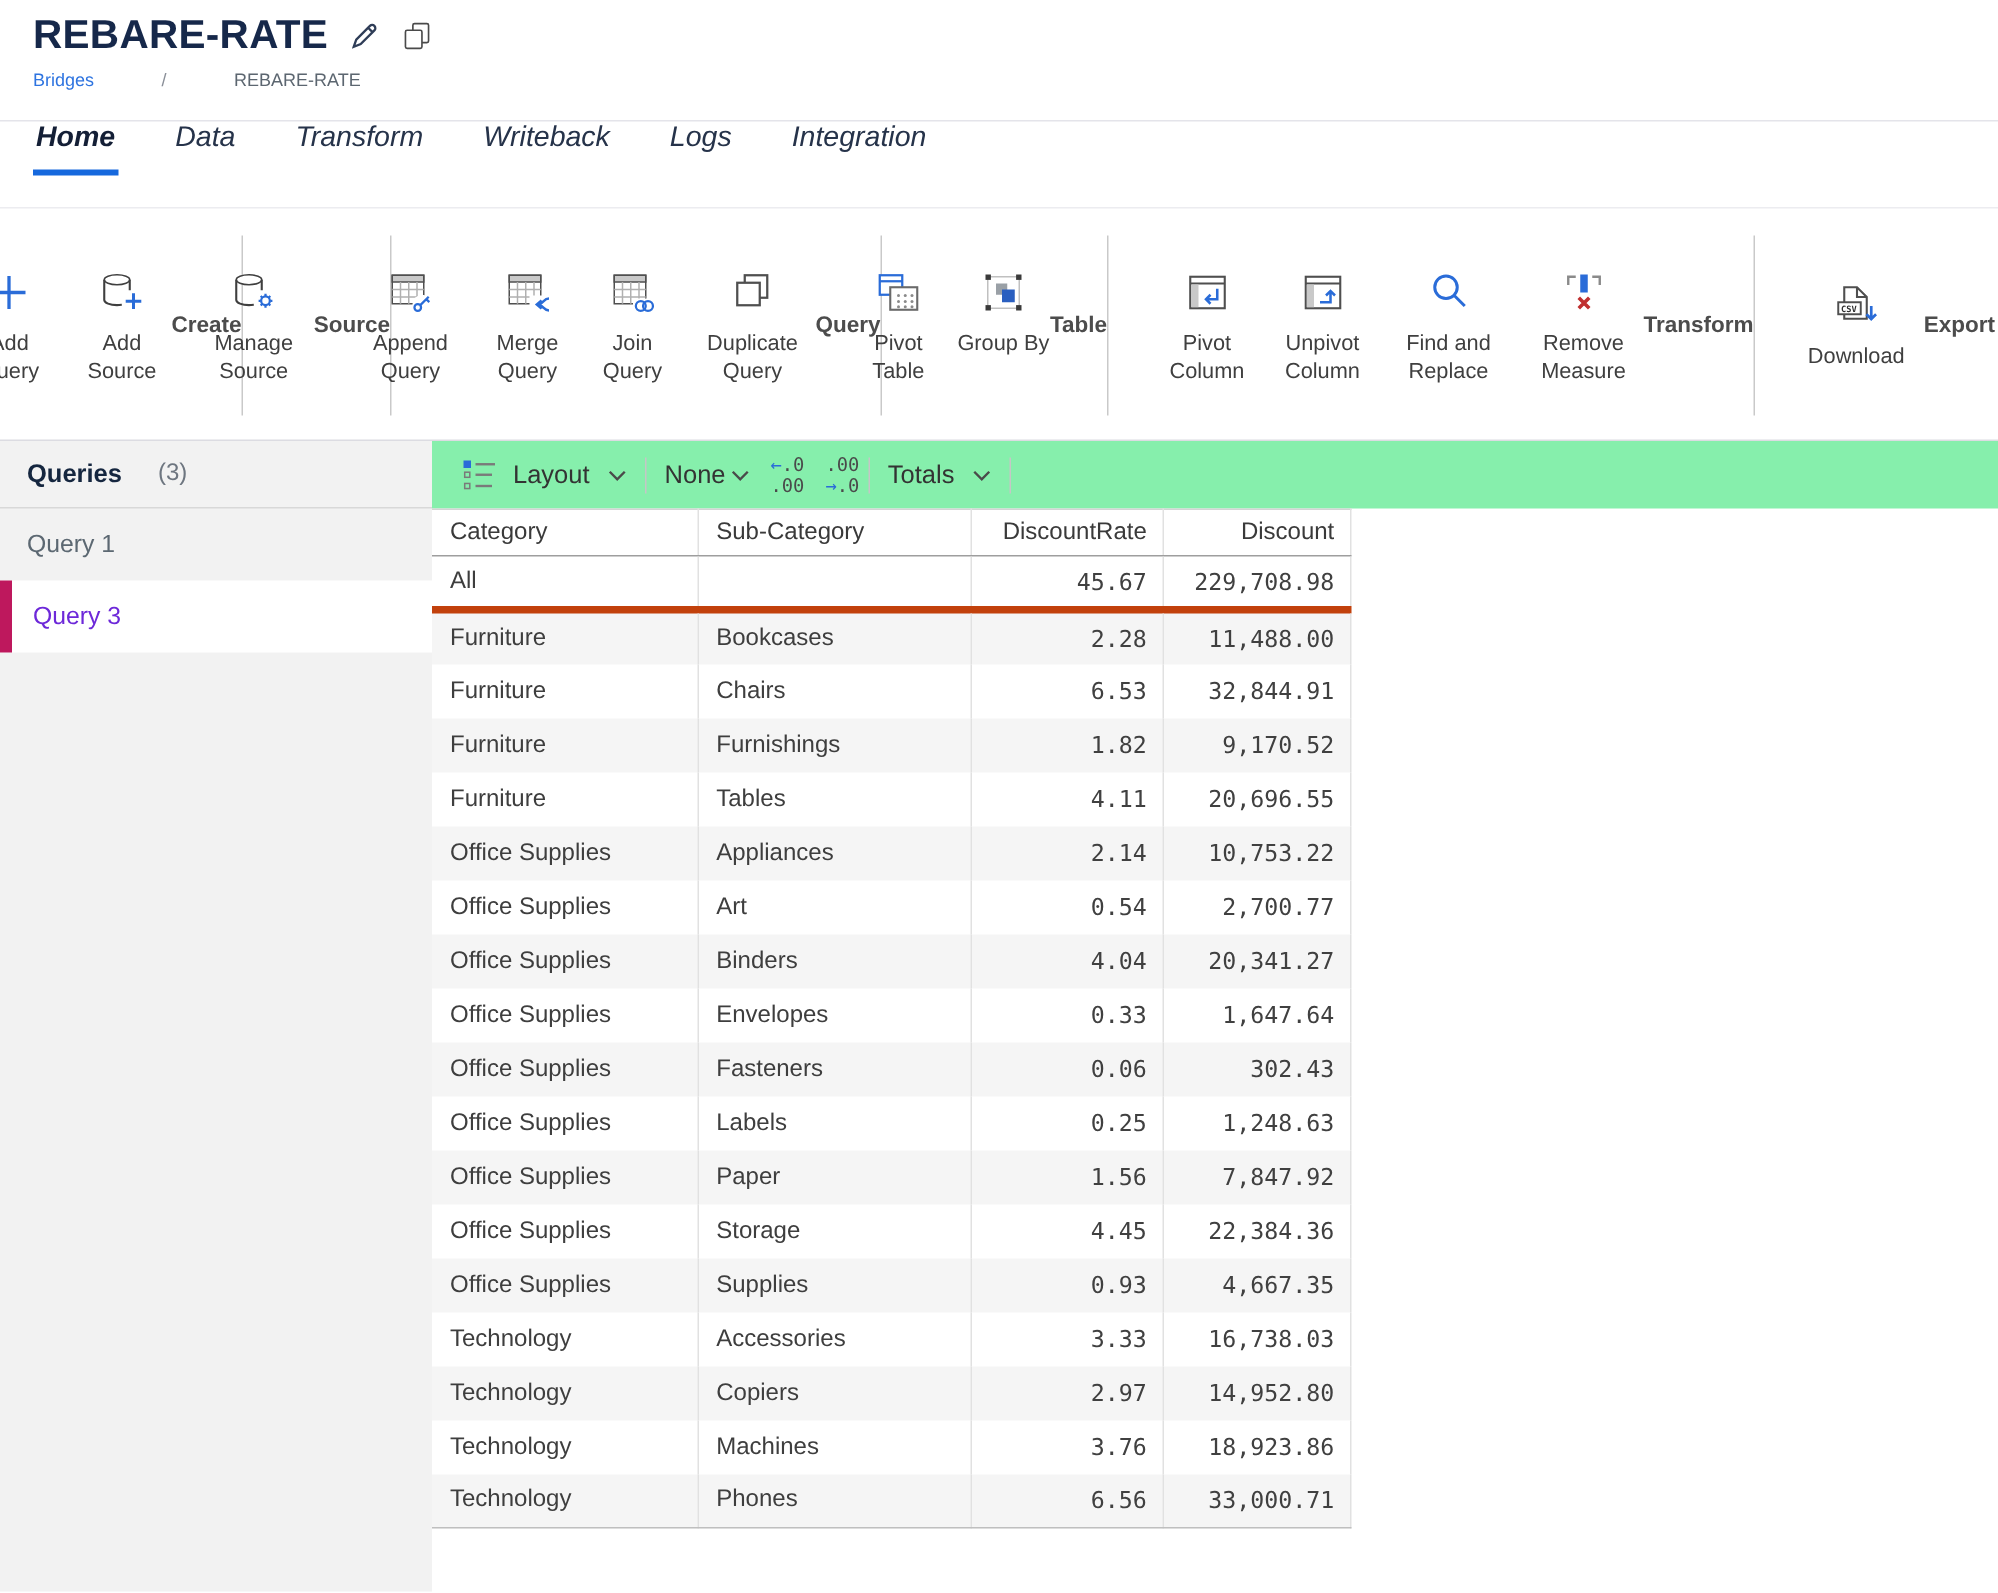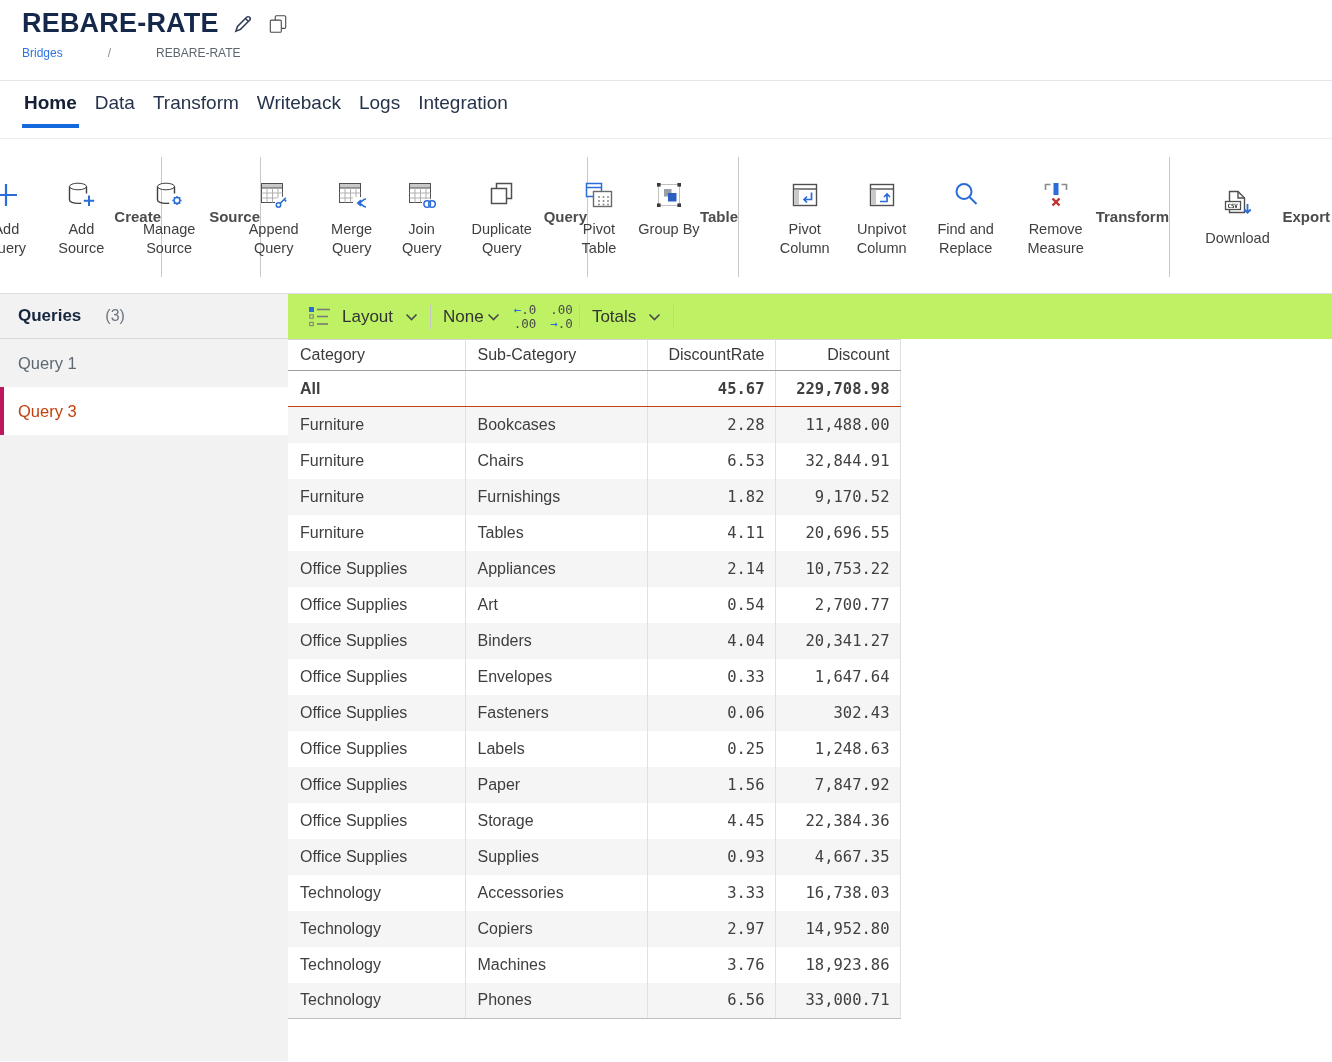--- a/index.html
+++ b/index.html
@@ -11,60 +11,60 @@
   
   .title-block { height:81px; border-bottom:1px solid #e4e4ea; padding:8px 0 0 22px; }
   .title-row { display:flex; align-items:center; gap:13px; }
   .page-title { font-size:27px; font-weight:600; color:#16284a; letter-spacing:.2px; }
   .title-icon-btn { display:flex; align-items:center; cursor:pointer; }
   .breadcrumb { margin-top:7px; font-size:12px; display:flex;gap:38px; }
   .crumb-link { color:#2e74e0; cursor:pointer; }
   .crumb-sep { color:#8a8f98; margin:0 7px; }
   .crumb-current { color:#5c6670; }
   
-  .tab-bar { height:58px; border-bottom:1px solid #ececf0; display:flex; align-items:center; padding-left:22px; gap:14px; }
+  .tab-bar { height:58px; border-bottom:1px solid #ececf0; display:flex; align-items:flex-start; padding-left:22px; gap:36px;font-style:italic; }
   .tab { font-size:19px; color:#26334a; padding:0 2px 14px 2px; cursor:pointer; }
   .tab.active { font-weight:700; color:#141f36; border-bottom:4px solid #1668dd; padding-bottom:10px; }
   
   .ribbon { height:155px; border-bottom:1px solid #dcdce2; display:flex; padding-top:12px; }
   .ribbon-group { display:flex; flex-direction:row; align-items:center; justify-content:flex-end; padding-bottom:12px; }
   .ribbon-items { display:flex; justify-content:center; align-items:flex-start; gap:10px; }
   .ri { display:flex; flex-direction:column; align-items:center; gap:5px; cursor:pointer; }
   .ric { height:40px; display:flex; align-items:center; justify-content:center; }
   .ri .rlabel { font-size:14.5px; color:#3f3f3f; text-align:center; line-height:1.3; }
   .group-label { font-size:15px; color:#4c4c4c; font-weight:600; }
   .ribbon-divider { width:1px; background:#c9c9c9; margin:6px 0 16px 0; }
   
   .content { display:flex; height:767px; }
   .sidebar { width:288px; background:#f2f2f2; flex:none; display:flex; flex-direction:column; }
   .sidebar-header { height:45px; border-bottom:1px solid #d8d8d8; display:flex; align-items:center; padding-left:18px; gap:24px; flex:none; }
   .sidebar-title { font-size:17px; font-weight:700; color:#15263f; }
   .sidebar-count { font-size:16px; color:#6e7680; }
   .query-item { height:48px; display:flex; align-items:center; padding-left:18px; font-size:16.5px; color:#5c6872; cursor:pointer; }
-  .query-item.selected { background:#fff; border-left:4px solid #be185d; padding-left:14px; color:#c2410c; }
+  .query-item.selected { background:#fff; border-left:8px solid #be185d; padding-left:14px; color:#6d28d9; }
   .main { flex:1; display:flex; flex-direction:column; background:#fff; }
   
-  .view-toolbar { height:45px; background:#bef264; display:flex; align-items:center; padding-left:20px; flex:none; }
+  .view-toolbar { height:45px; background:#86efac; display:flex; align-items:center; padding-left:20px; flex:none; }
   .vt-btn { display:flex; align-items:center; cursor:pointer; }
   .vt-label { font-size:17px; color:#333; }
   .vt-chevron { margin-left:12px; display:flex; }
   .vt-chevron.tight { margin-left:3px; }
   .vt-divider { width:1px; height:24px; background:#c6c6c6; margin:0 12px; }
   .dec-icon { font-family:"DejaVu Sans Mono",monospace; font-size:12.5px; line-height:1.12; color:#4a4a4a; cursor:pointer; white-space:pre; }
   .dec-icon .blue { color:#2a6cd8; }
   .mr14 { margin-right:14px; } .ml6 { margin-left:6px; }
   
   .grid { border-collapse:collapse; table-layout:fixed; width:612px; font-size:16px; }
   .grid th { height:31px; border-top:1px solid #d4d4d4; border-bottom:1px solid #9e9e9e; border-right:1px solid #e1e1e1; font-weight:400; color:#3a3a3a; cursor:pointer; background:#fff; }
   .grid td { height:36px; border-right:1px solid #e1e1e1; color:#3e3e3e; }
   .grid .text { text-align:left; padding-left:12px; }
   .grid .num  { text-align:right; padding-right:10px; }
   .grid td.num { font-family:"DejaVu Sans Mono",monospace; font-size:15.5px; color:#404040; }
   .grid tbody tr:nth-child(even) { background:#f5f5f5; }
-  .grid tr.total td { font-weight:700; border-bottom:1px solid #c2410c; }
+  .grid tr.total td { font-weight:400; border-bottom:5px solid #c2410c; }
   .grid tbody tr:last-child td { border-bottom:1px solid #bfbfbf; }
   svg { display:block; }
 </style>
 </head>
 <body>
 
 <div class="app">
 
   <div class="title-block">
     <div class="title-row">

